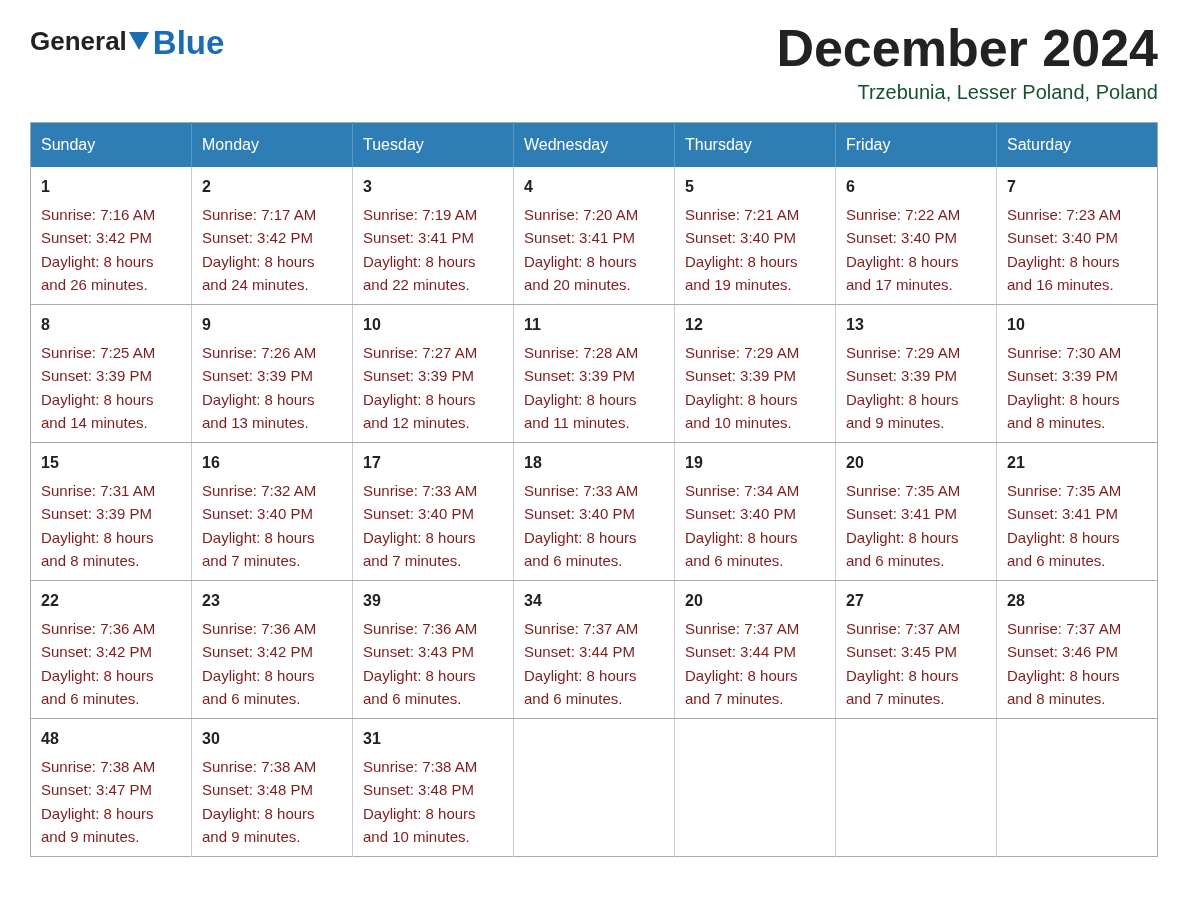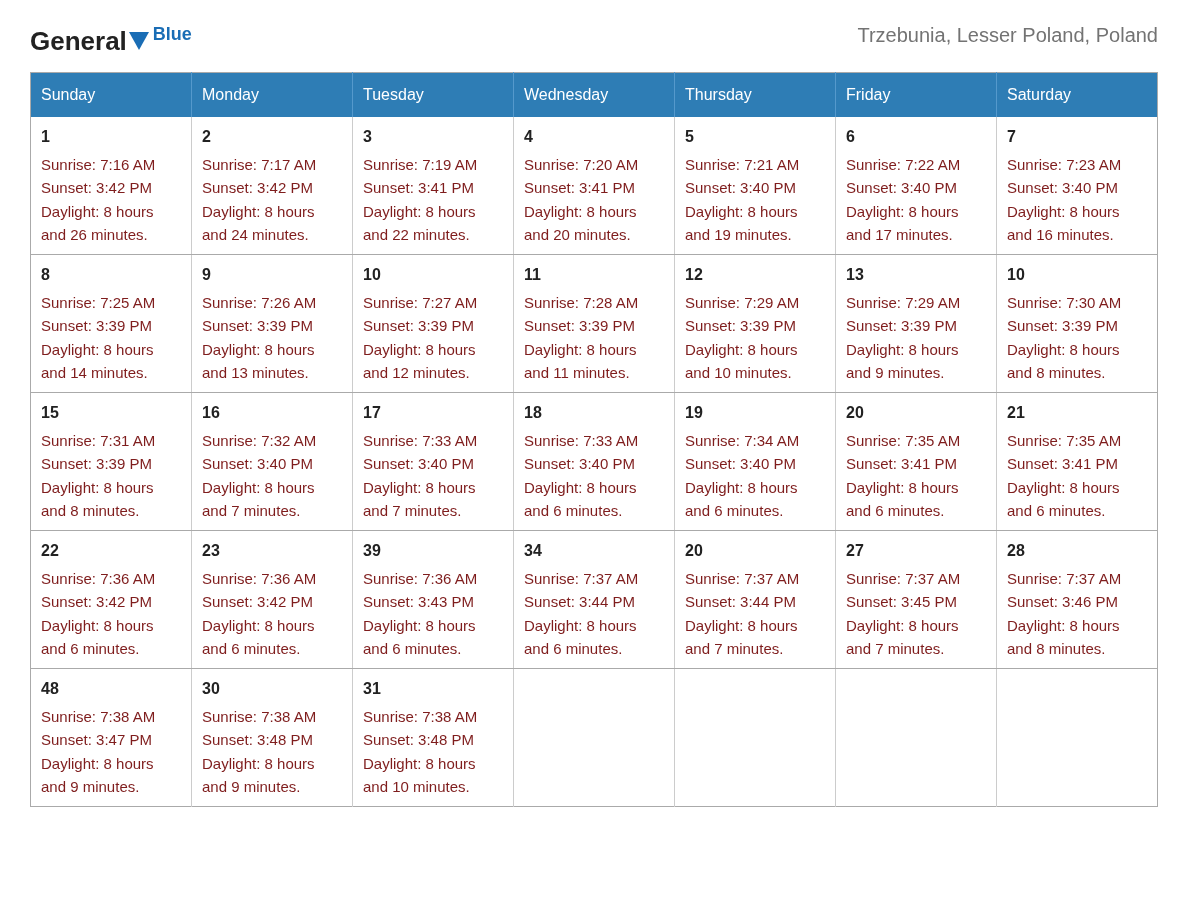--- a/index.html
+++ b/index.html
@@ -42,21 +42,21 @@
     }
     .title-area { text-align: right; }
     .month-title {
       font-size: 52px;
       font-weight: bold;
       color: #222;
       line-height: 1.1;
     }
     .subtitle {
       font-size: 20px;
-      color: #737373;
+      color: #14532d;
       margin-top: 4px;
     }
     .calendar-table {
       width: 100%;
       border-collapse: collapse;
       border: 1px solid #aaa;
     }
     .calendar-table th {
       background-color: #2e7db5;
       color: white;
@@ -82,34 +82,35 @@
     .calendar-table tr:last-child td { border-bottom: none; }
     .day-number {
       font-size: 16px;
       font-weight: bold;
       display: block;
       margin-bottom: 4px;
       color: #222;
     }
     .day-info { color: #7f1d1d; font-size: 15px; line-height: 1.55; }
     .empty { background: #fff; }
-    .logo-line2 { font-size: 18px; font-weight: bold; color: #1a6db5; margin-top: -4px; padding-left: 2px; }
+    .logo-line2 { font-size: 33px; font-weight: bold; color: #1a6db5; margin-top: -4px; padding-left: 2px; }
   </style>
 </head>
 <body>
 
 <div class="header-area">
   <div class="logo">
     <div class="logo-text">
       <span class="logo-general">General</span>
       <span class="logo-triangle"></span>
     </div>
     <div class="logo-line2">Blue</div>
   </div>
   <div class="title-area">
+    <div class="month-title">December 2024</div>
     <div class="subtitle">Trzebunia, Lesser Poland, Poland</div>
   </div>
 </div>
 
 <table class="calendar-table">
   <thead>
     <tr>
 
     <th>Sunday</th>
         <th>Monday</th>

